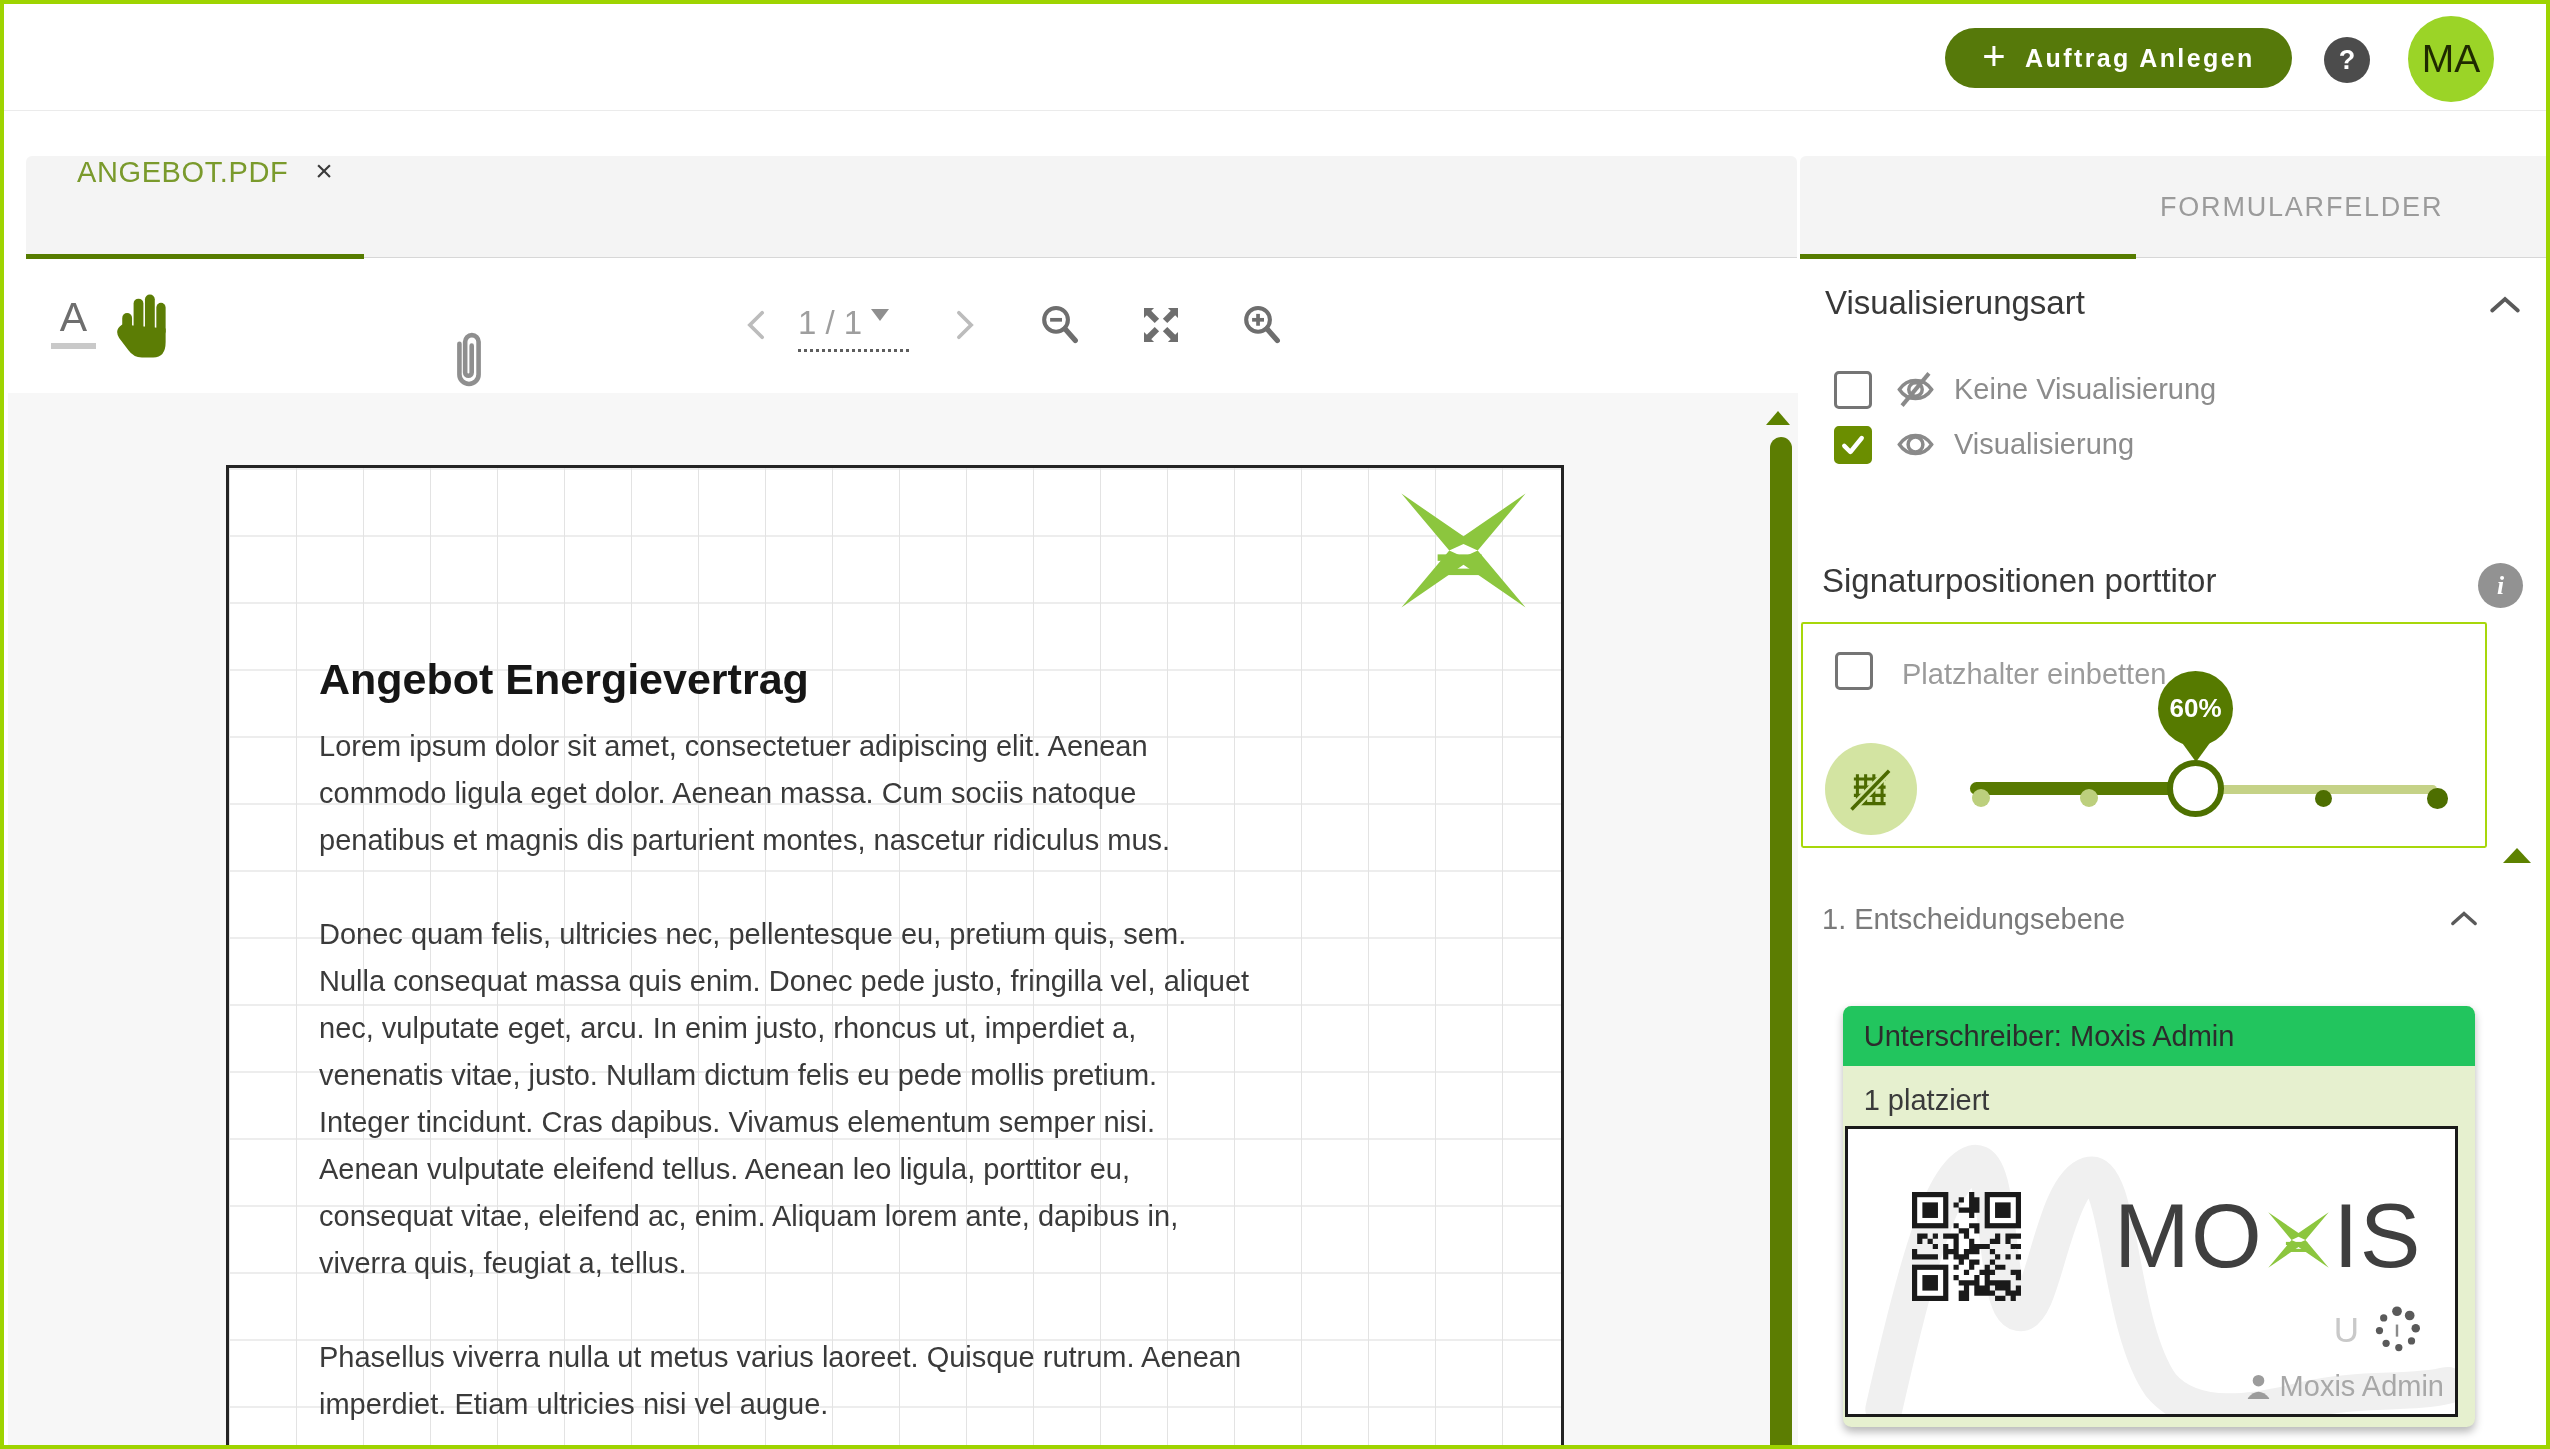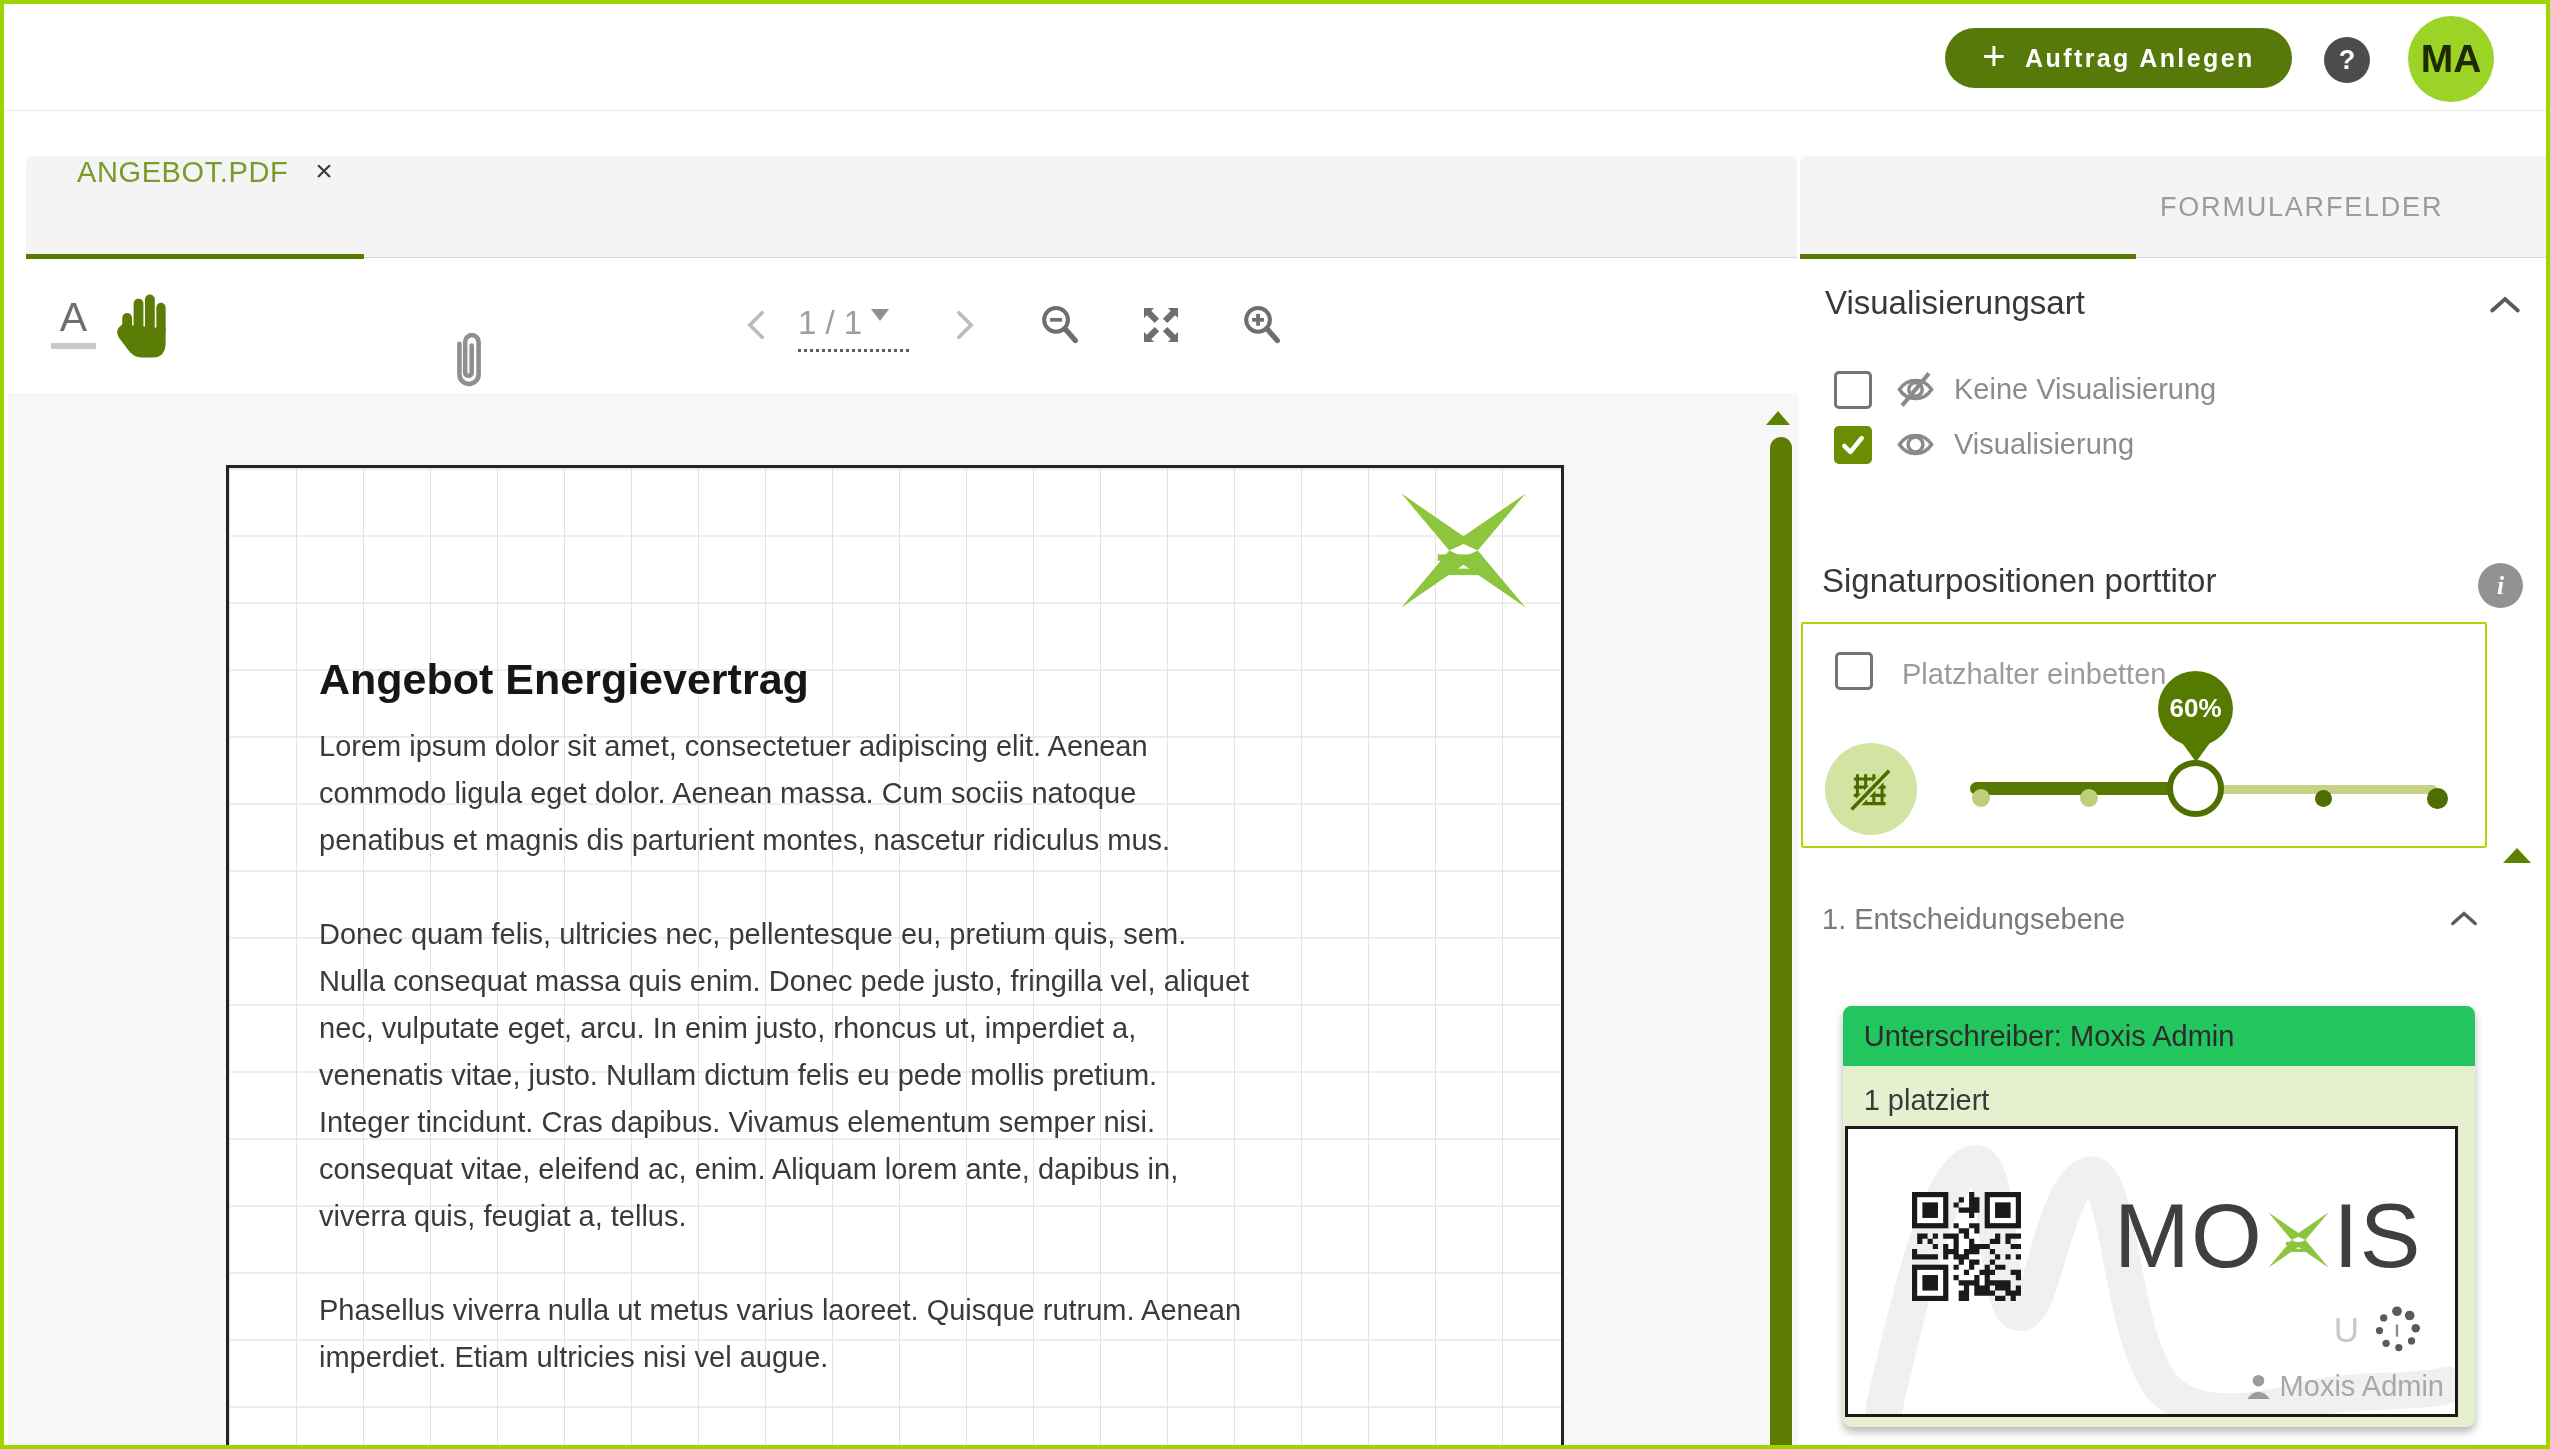--- a/index.html
+++ b/index.html
@@ -14,21 +14,21 @@
   .create-btn{position:absolute;left:1941px;top:24px;height:60px;min-width:347px;
           background:#56790a;border:none;border-radius:30px;color:#fff;
           display:flex;align-items:center;justify-content:center;gap:17px;
           font-size:25px;font-weight:bold;letter-spacing:2.4px;padding:0 33px;cursor:pointer;
           font-family:"Liberation Sans",sans-serif}
   .create-btn .plus{font-size:40px;font-weight:400;margin-top:-3.6px}
   .help-btn{position:absolute;left:2320px;top:33px;width:46px;height:46px;border-radius:50%;
           background:#4c4c4c;color:#fff;font-size:27px;font-weight:bold;border:none;
           display:flex;align-items:center;justify-content:center;cursor:pointer}
   .avatar{position:absolute;left:2404px;top:12px;width:86px;height:86px;border-radius:50%;
-          background:#9bd427;color:#1f2a00;font-size:39px;font-weight:700;
+          background:#9bd427;color:#1f2a00;font-size:39px;font-weight:400;
           display:flex;align-items:center;justify-content:center}
 
   
   .tabstrip-left{position:absolute;left:22px;top:152px;width:1771px;height:102px;
           background:#f4f4f4;border-bottom:1.8px solid #d7d7d7;border-radius:6px 6px 0 0}
   .tabstrip-right{position:absolute;left:1796px;top:152px;width:750px;height:102px;
           background:#f4f4f4;border-bottom:1.8px solid #d7d7d7;border-radius:6px 0 0 0}
   .doc-tab{position:absolute;left:0;top:0;width:338px;height:102px;display:flex;
           align-items:flex-start;cursor:pointer}
   .doc-tab .lbl{margin-left:51px;font-size:29px;letter-spacing:0.6px;color:#7a9a2c}
@@ -225,20 +225,21 @@
         <div class="ln">Lorem ipsum dolor sit amet, consectetuer adipiscing elit. Aenean</div>
         <div class="ln">commodo ligula eget dolor. Aenean massa. Cum sociis natoque</div>
         <div class="ln">penatibus et magnis dis parturient montes, nascetur ridiculus mus.</div>
       </div>
       <div class="para">
         <div class="ln">Donec quam felis, ultricies nec, pellentesque eu, pretium quis, sem.</div>
         <div class="ln">Nulla consequat massa quis enim. Donec pede justo, fringilla vel, aliquet</div>
         <div class="ln">nec, vulputate eget, arcu. In enim justo, rhoncus ut, imperdiet a,</div>
         <div class="ln">venenatis vitae, justo. Nullam dictum felis eu pede mollis pretium.</div>
         <div class="ln">Integer tincidunt. Cras dapibus. Vivamus elementum semper nisi.</div>
+        <div class="ln">Aenean vulputate eleifend tellus. Aenean leo ligula, porttitor eu,</div>
         <div class="ln">consequat vitae, eleifend ac, enim. Aliquam lorem ante, dapibus in,</div>
         <div class="ln">viverra quis, feugiat a, tellus.</div>
       </div>
       <div class="para">
         <div class="ln">Phasellus viverra nulla ut metus varius laoreet. Quisque rutrum. Aenean</div>
         <div class="ln">imperdiet. Etiam ultricies nisi vel augue.</div>
       </div>
     </div>
   </div>
 

